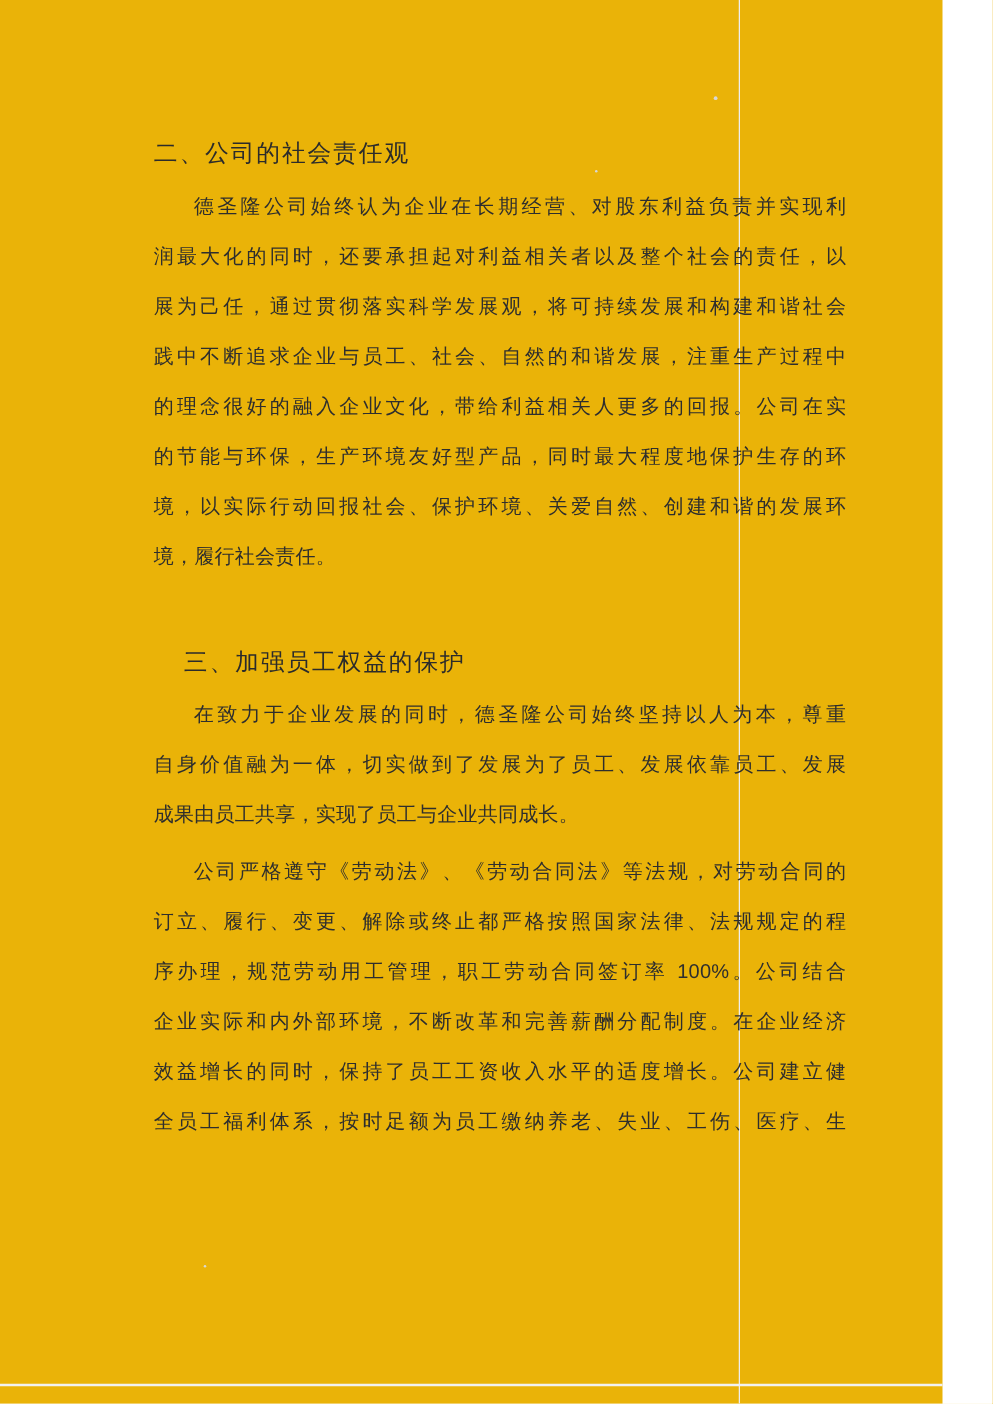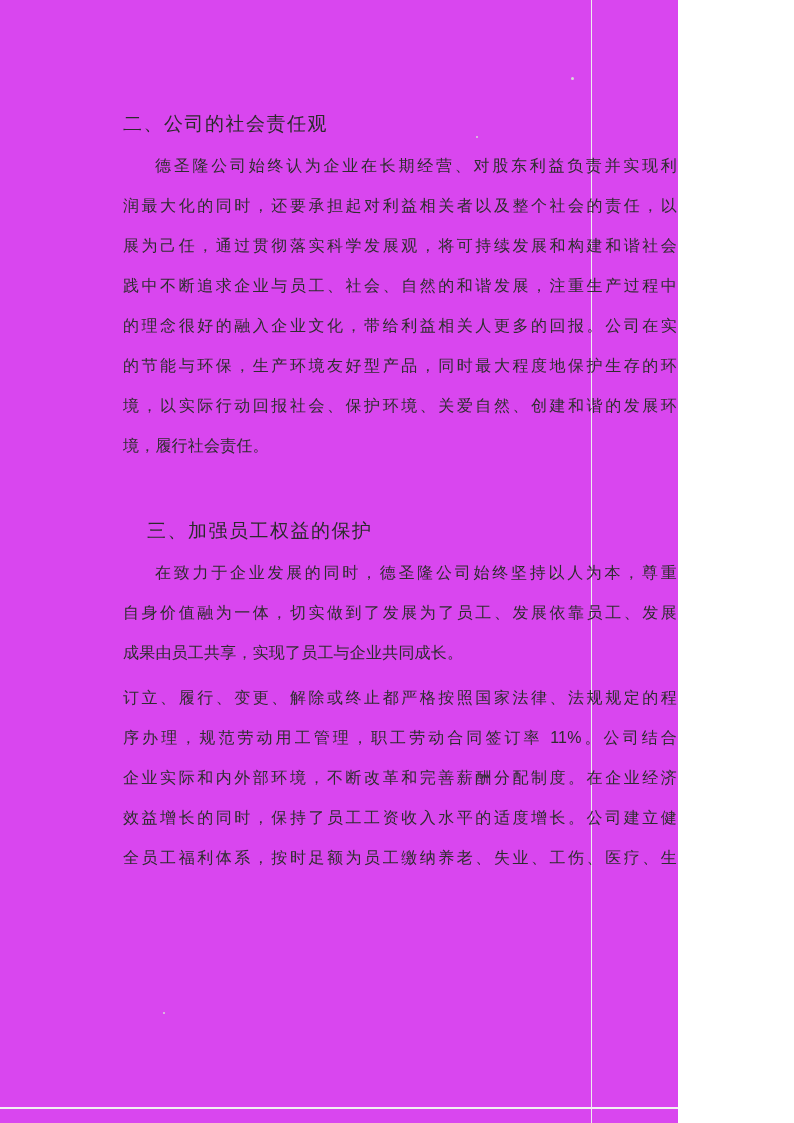--- a/index.html
+++ b/index.html
@@ -1,21 +1,21 @@
 <!DOCTYPE html>
 <html><head>
 <meta charset="utf-8">
 <style>
   * { margin: 0; padding: 0; box-sizing: border-box; }
   html, body { background: #ffffff; }
   .page {
     position: relative;
-    width: 678px;
+    width: 754px;
     height: 1123px;
-    background: #d946ef;
+    background: #eab308;
     overflow: hidden;
     font-family: "Liberation Sans", sans-serif;
     color: #303030;
   }
   .content {
     position: absolute;
     left: 123px;
     top: 0;
     width: 554px;
   }
@@ -94,20 +94,21 @@
         <div class="line full">境，以实际行动回报社会、保护环境、关爱自然、创建和谐的发展环</div>
         <div class="line">境，履行社会责任。</div>
       </div>
       <div class="heading h-next">三、加强员工权益的保护</div>
       <div class="para para-after-heading">
         <div class="line full indent">在致力于企业发展的同时，德圣隆公司始终坚持以人为本，尊重</div>
         <div class="line full">自身价值融为一体，切实做到了发展为了员工、发展依靠员工、发展</div>
         <div class="line">成果由员工共享，实现了员工与企业共同成长。</div>
       </div>
       <div class="para para-gap">
+        <div class="line full indent">公司严格遵守《劳动法》、《劳动合同法》等法规，对劳动合同的</div>
         <div class="line full">订立、履行、变更、解除或终止都严格按照国家法律、法规规定的程</div>
-        <div class="line full">序办理，规范劳动用工管理，职工劳动合同签订率 11%。公司结合</div>
+        <div class="line full">序办理，规范劳动用工管理，职工劳动合同签订率 100%。公司结合</div>
         <div class="line full">企业实际和内外部环境，不断改革和完善薪酬分配制度。在企业经济</div>
         <div class="line full">效益增长的同时，保持了员工工资收入水平的适度增长。公司建立健</div>
         <div class="line full">全员工福利体系，按时足额为员工缴纳养老、失业、工伤、医疗、生</div>
       </div>
     </div>
 </div>
 
 </body></html>

